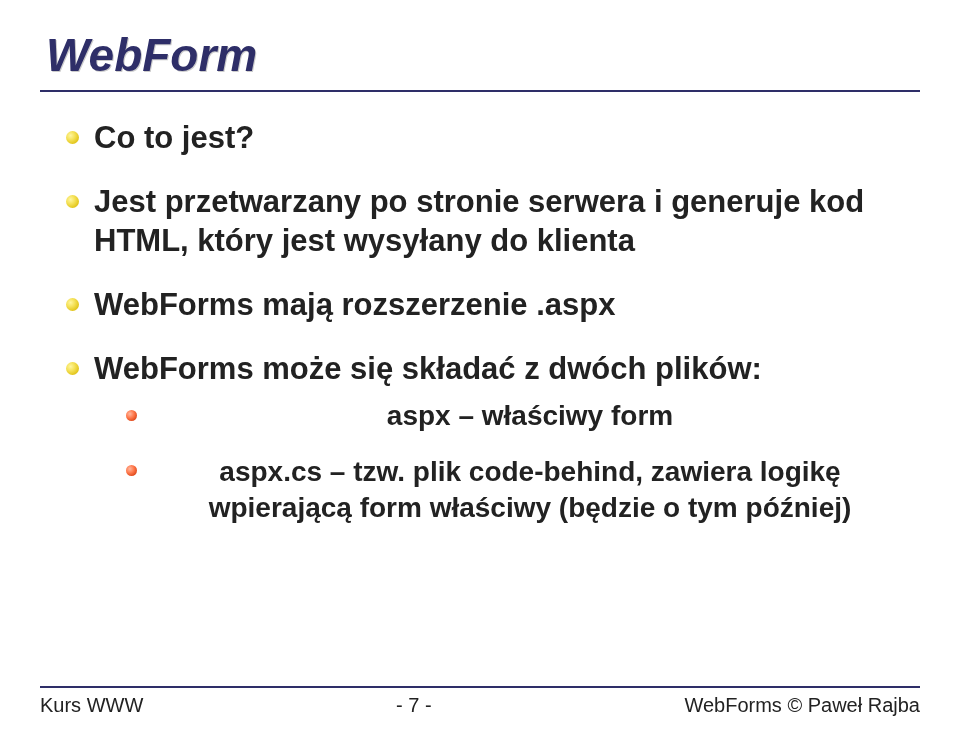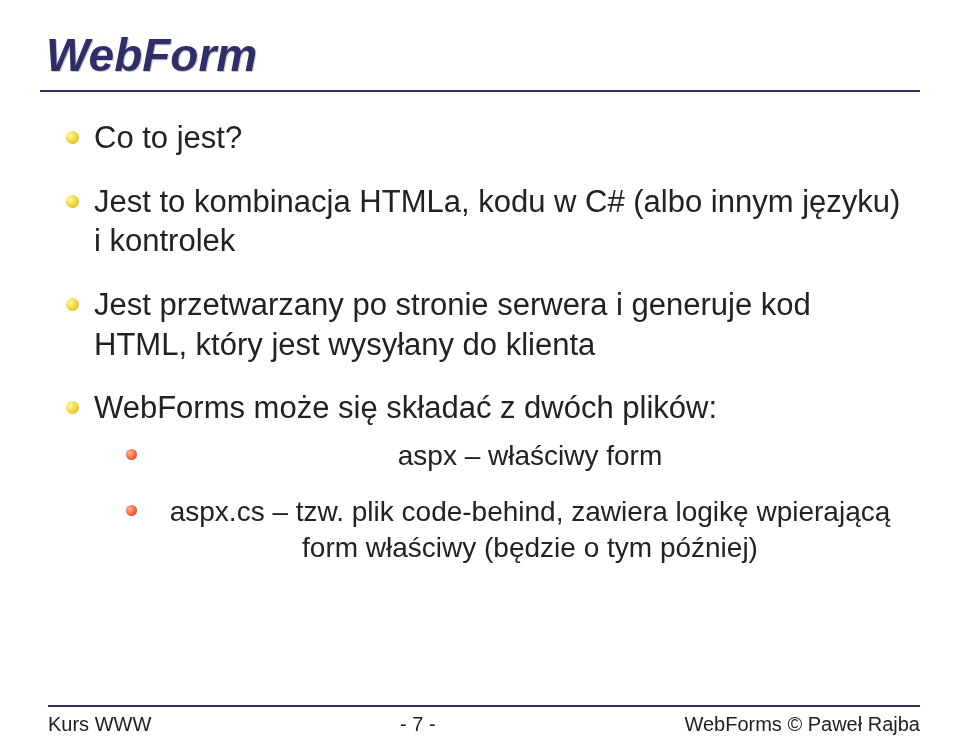--- a/index.html
+++ b/index.html
@@ -35,20 +35,21 @@
   .content {
     padding-left: 26px;
   }
   .l1 {
     position: relative;
     font-size: 31px;
     color: #222;
     margin: 0 12px 24px 0;
     padding-left: 28px;
     line-height: 1.28;
+    font-weight: bold;
   }
   .l1::before {
     content: "";
     position: absolute;
     left: 0;
     top: 0.42em;
     width: 13px;
     height: 13px;
     border-radius: 50%;
     background: radial-gradient(circle at 35% 35%, #fff6a0 0%, #f5e25a 35%, #e3c71f 70%, #c9a800 100%);
@@ -73,22 +74,21 @@
   }
   .sub {
     margin-left: 32px;
     margin-top: 10px;
     text-align: center;
   }
   .footer {
     position: absolute;
     left: 40px;
     right: 40px;
-    bottom: 9px;
-    margin-left: 8px;
+    bottom: 28px;
   }
   .footer .rule2 {
     border: none;
     border-top: 2px solid #2e2e68;
     margin: 0 0 6px 0;
   }
   .footer .row {
     display: flex;
     justify-content: space-between;
     font-size: 20px;
@@ -100,22 +100,22 @@
 </style>
 </head>
 <body>
 
 <div class="slide">
   <h1 class="title">WebForm</h1>
   <hr class="rule">
 
   <div class="content">
     <p class="l1">Co to jest?</p>
-    <p class="l1">Jest to kombinacja HTMLa, kodu w C# (albo innym języku) i kontrolek</p>
     <p class="l1">Jest przetwarzany po stronie serwera i generuje kod HTML, który jest wysyłany do klienta</p>
+    <p class="l1">WebForms mają rozszerzenie .aspx</p>
     <div class="l1">
       <span>WebForms może się składać z dwóch plików:</span>
       <div class="sub">
         <p class="l2">aspx – właściwy form</p>
         <p class="l2">aspx.cs – tzw. plik code-behind, zawiera logikę wpierającą form właściwy (będzie o tym później)</p>
       </div>
     </div>
   </div>
 
   <div class="footer">

